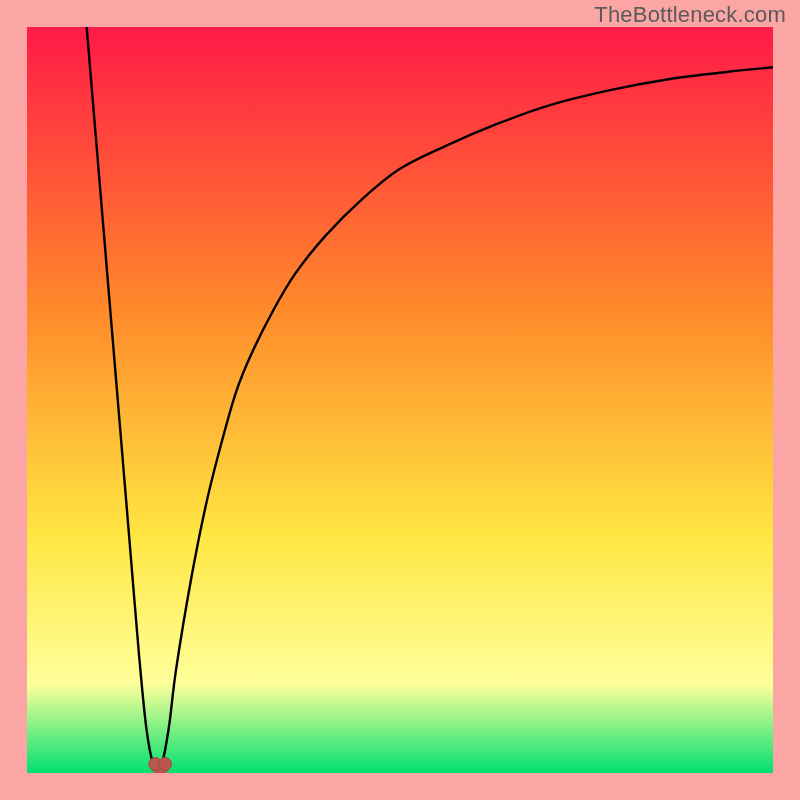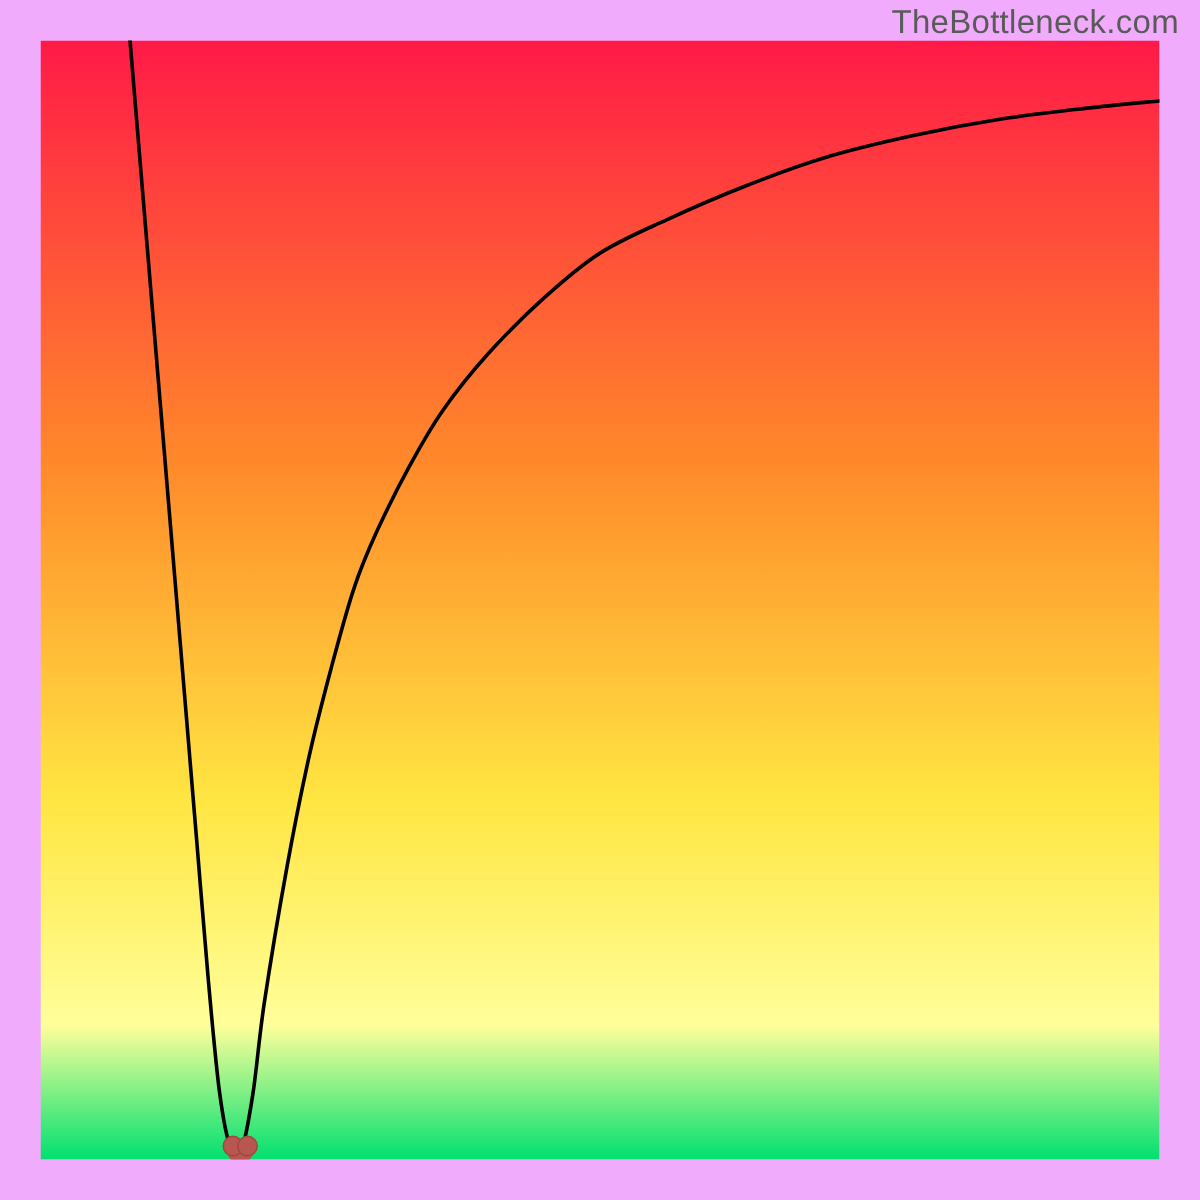--- a/index.html
+++ b/index.html
@@ -8,21 +8,21 @@
     width: 800px;
     height: 800px;
     background: #000;
     overflow: hidden;
     font-family: Arial, Helvetica, sans-serif;
   }
   .outer {
     position: relative;
     width: 800px;
     height: 800px;
-    background: #f0abfc;
+    background: #fca5a5;
   }
   .watermark {
     position: absolute;
     top: 2px;
     right: 14px;
     color: #5a5a5a;
     font-size: 22px;
     letter-spacing: 0.2px;
     font-family: Arial, Helvetica, sans-serif;
     z-index: 10;

